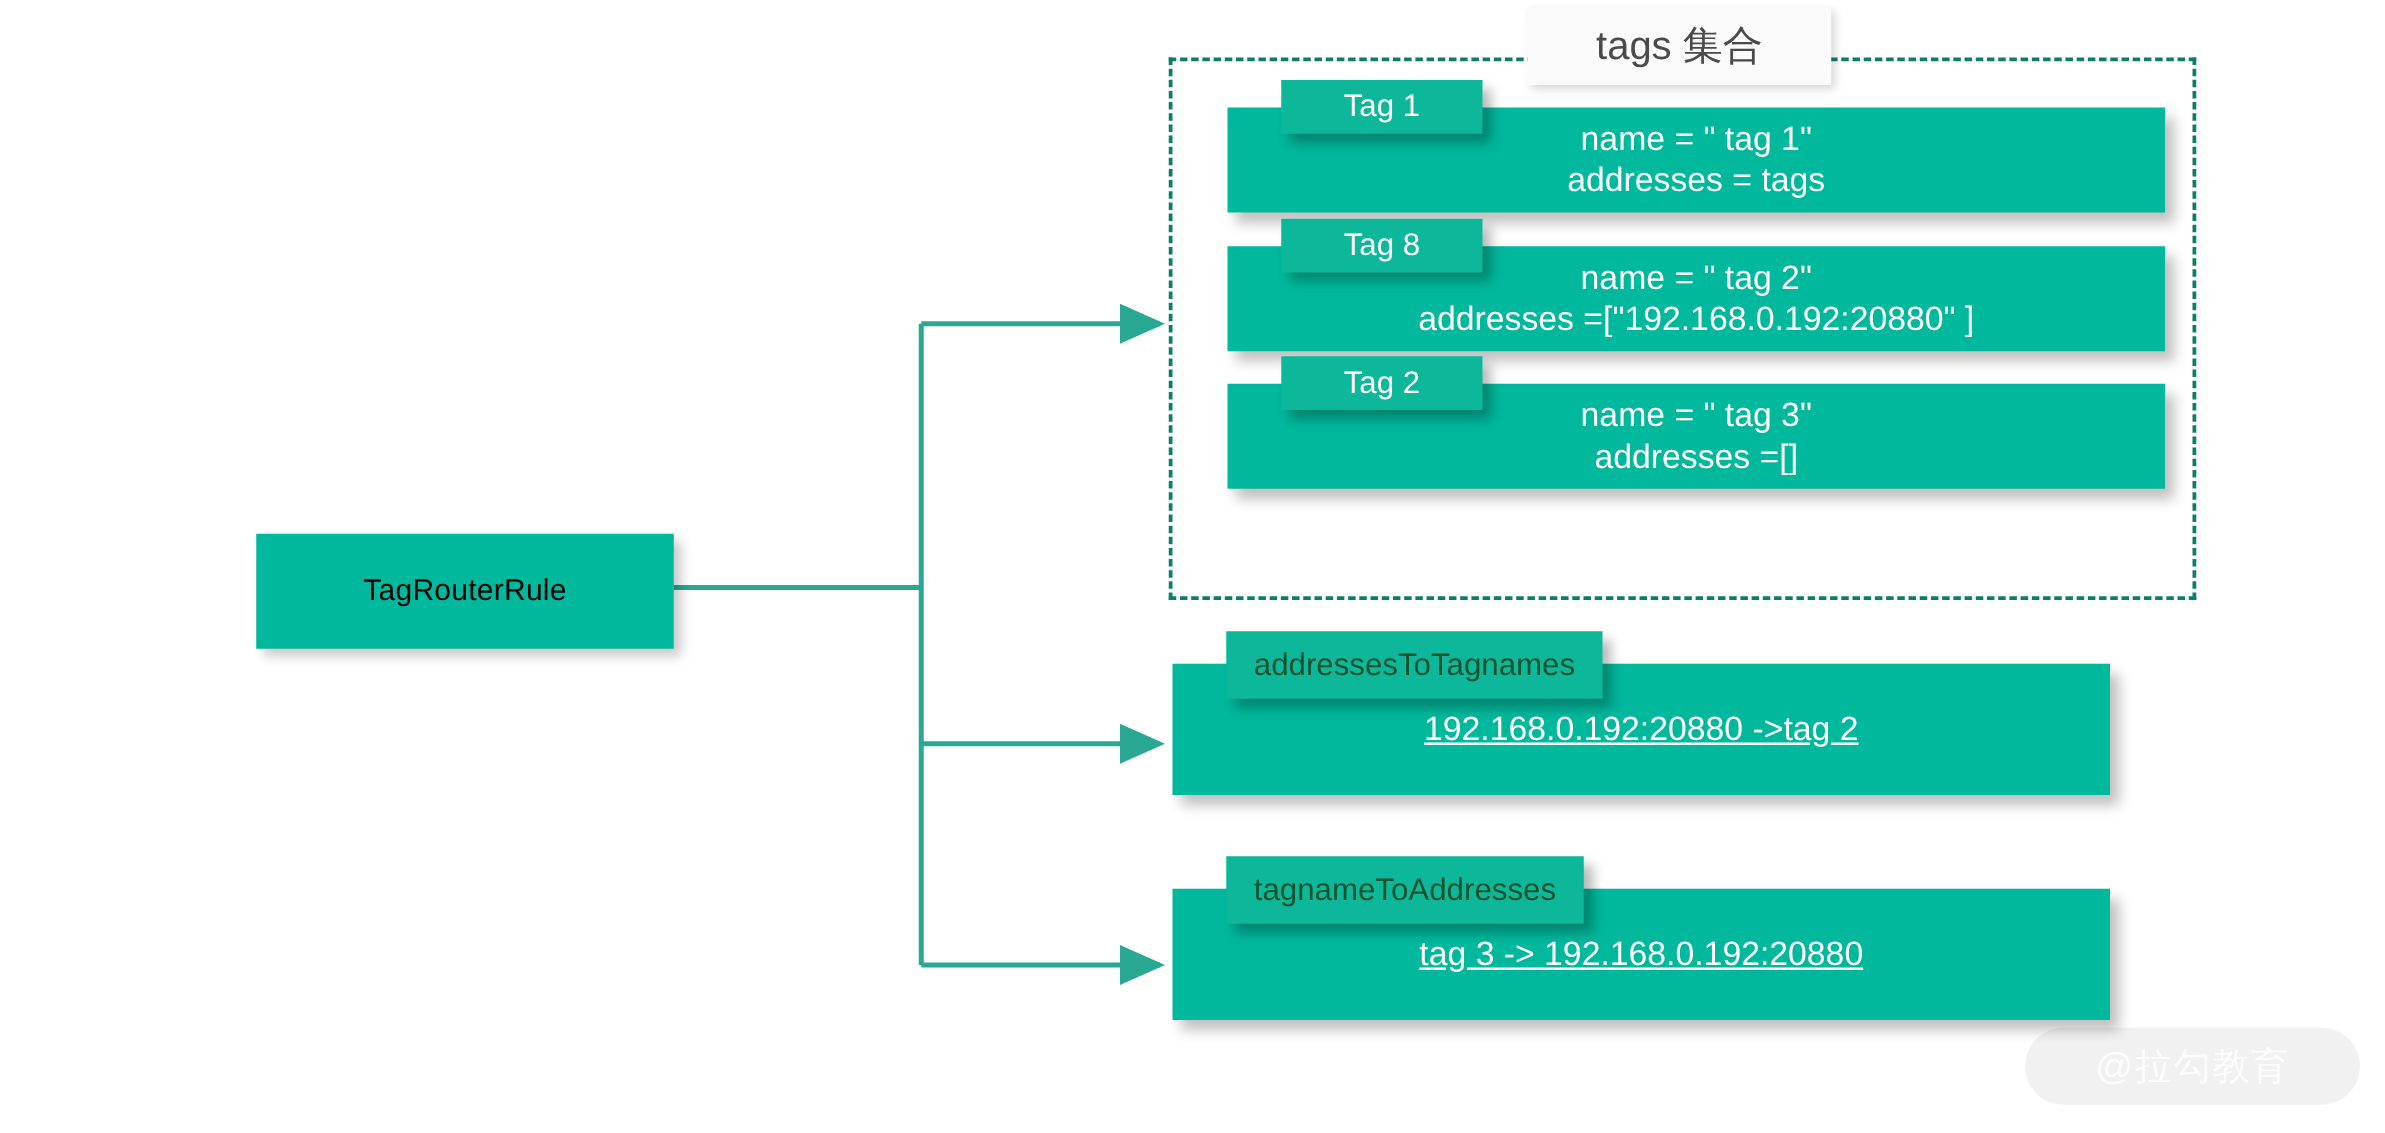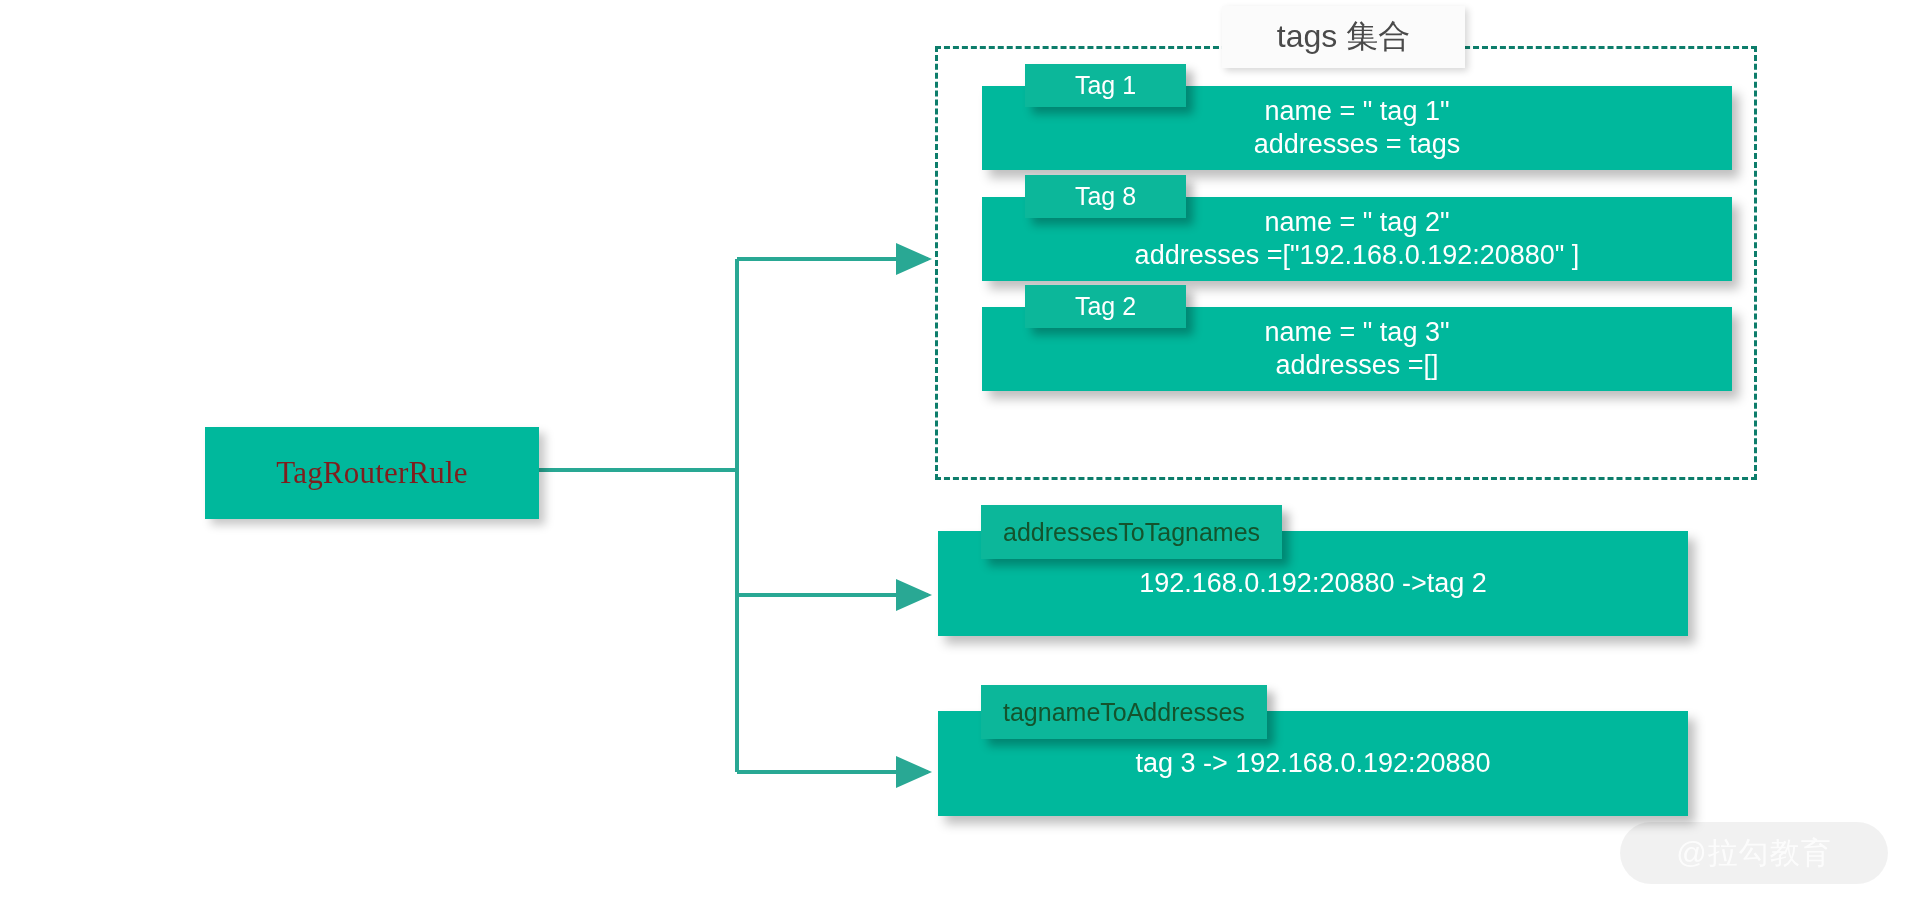--- a/index.html
+++ b/index.html
@@ -32,25 +32,24 @@
   #tagrouterrule {
     left: 205px;
     top: 427px;
     width: 334px;
     height: 92px;
     display: flex;
     align-items: center;
     justify-content: center;
   }
   #tagrouterrule .label {
-    font-size: 31px;
+    font-size: 24px;
     letter-spacing: 0.2px;
-    color: #7f1d1d;
-    white-space: nowrap;
-    font-family: Liberation Serif, serif;
+    color: #000000;
+    white-space: nowrap;
   }
 
   
   #tags-group {
     position: absolute;
     left: 935px;
     top: 46px;
     width: 822px;
     height: 434px;
     border: 3px dashed #0d7d6b;
@@ -125,20 +124,21 @@
     top: 26px;
     width: 750px;
     height: 105px;
     background: #00b89c;
     box-shadow: 7px 8px 10px rgba(0,0,0,0.25);
     display: flex;
     align-items: center;
     justify-content: center;
     color: #ffffff;
     box-sizing: border-box;
+    text-decoration: underline;
   }
   .map-body .line {
     font-size: 27px;
     white-space: nowrap;
     color: #ffffff;
   }
   .map-badge {
     position: absolute;
     left: 43px;
     top: 0px;

